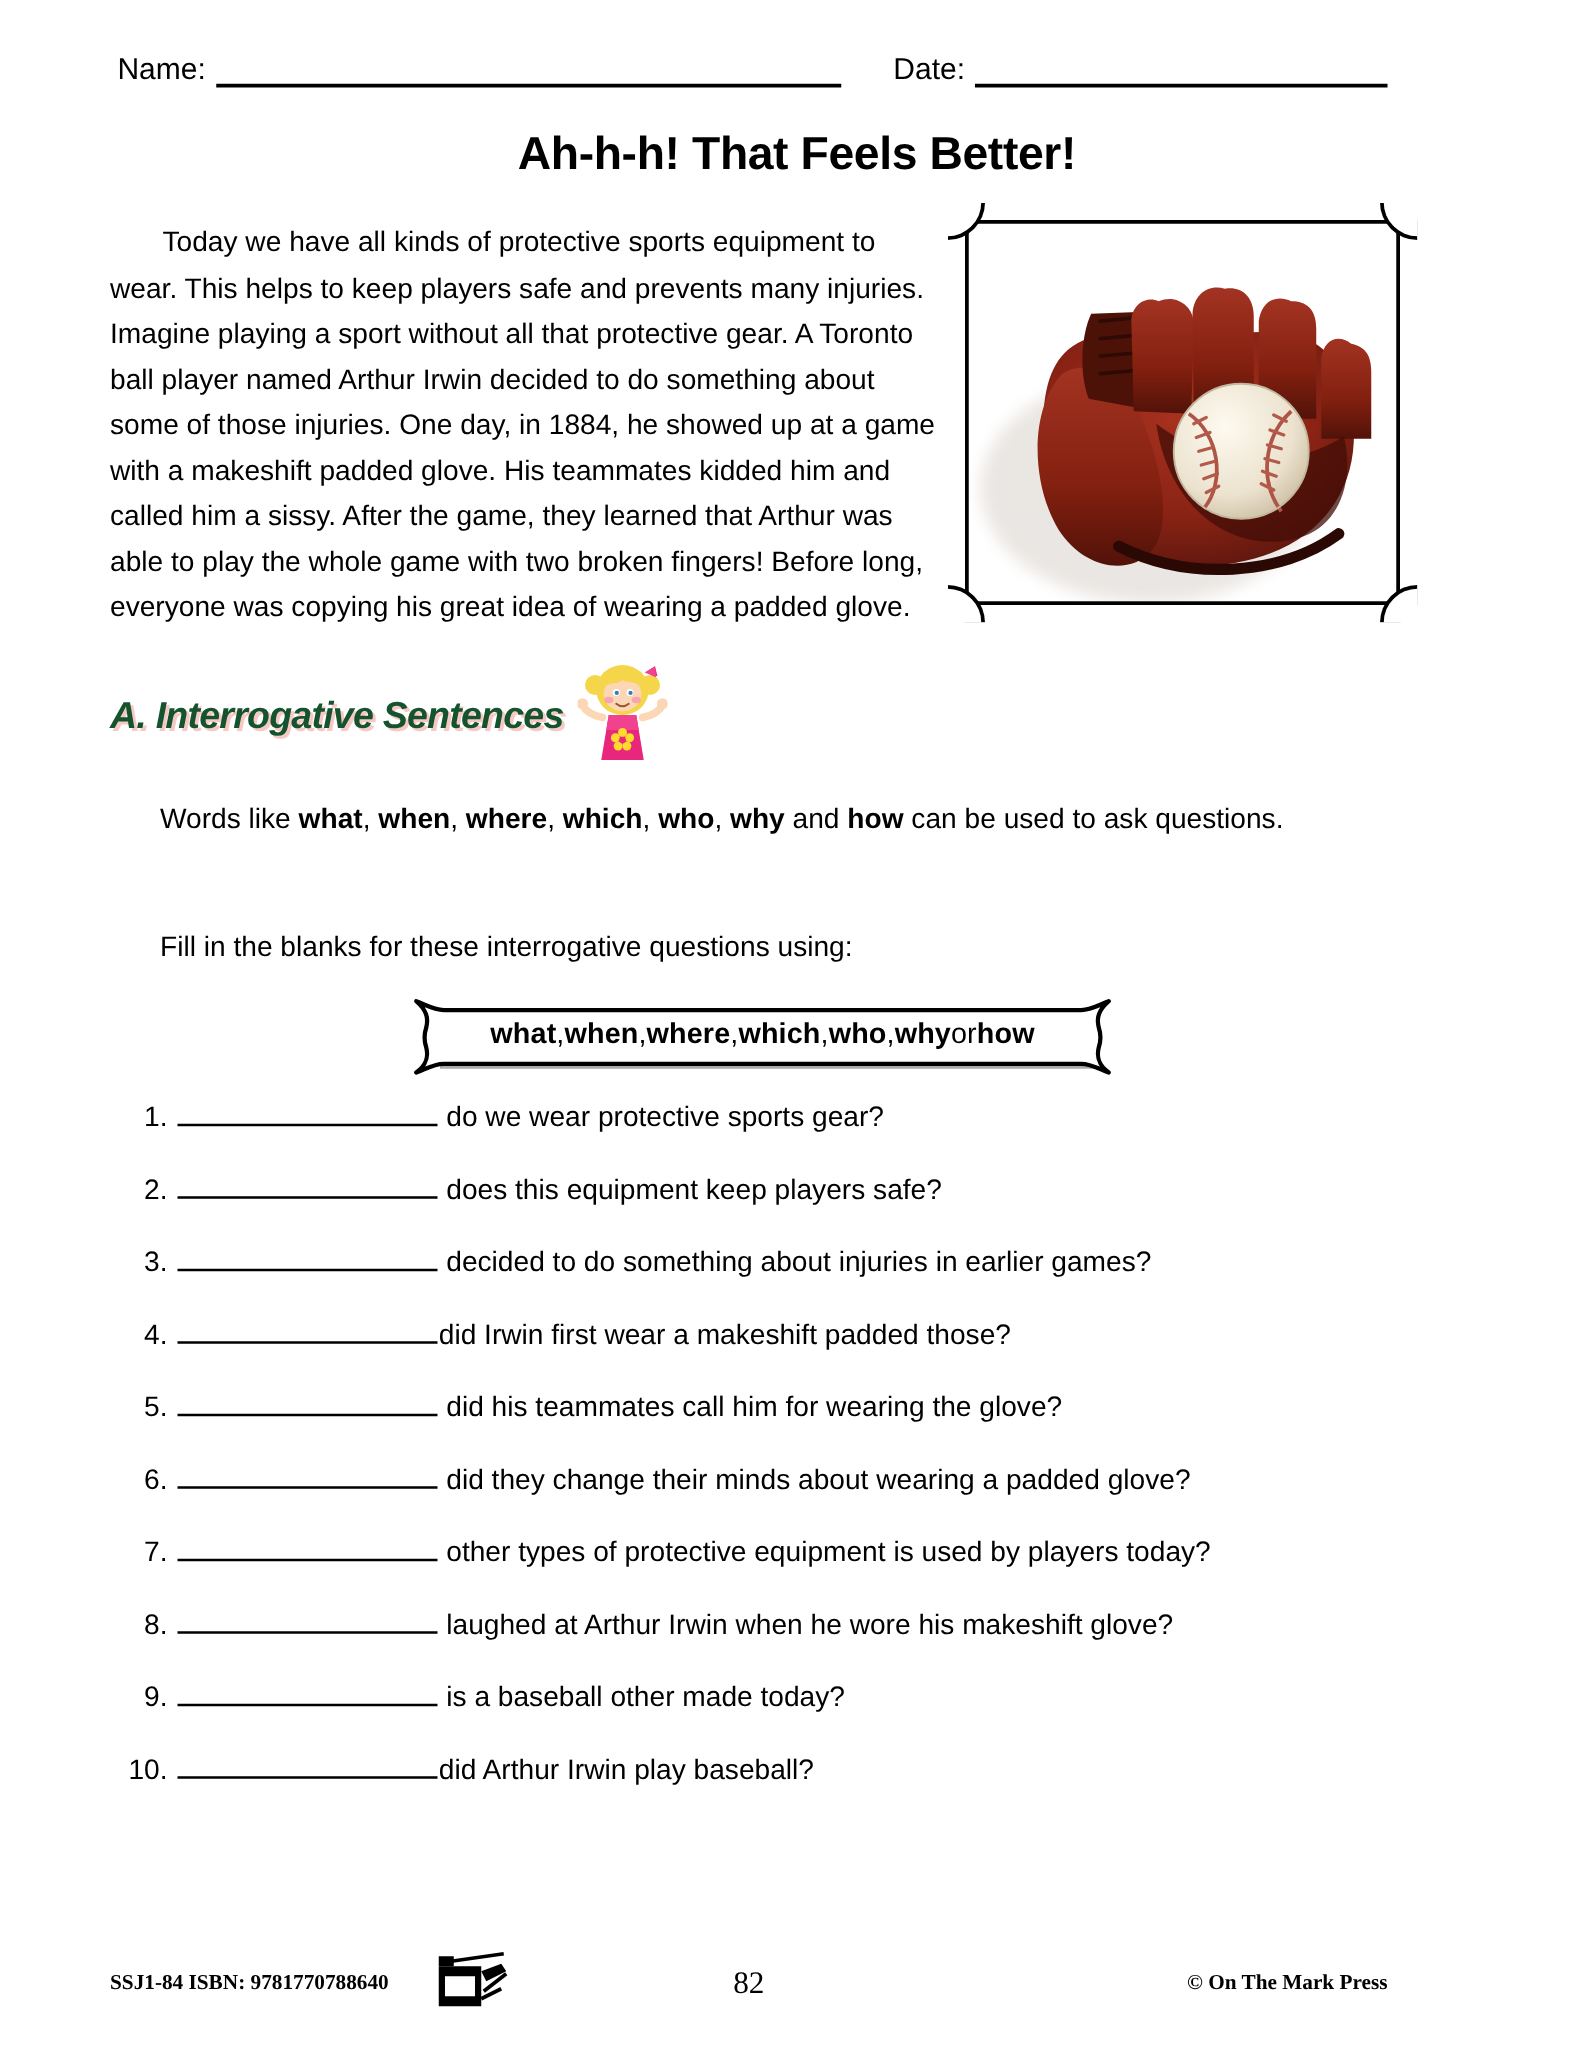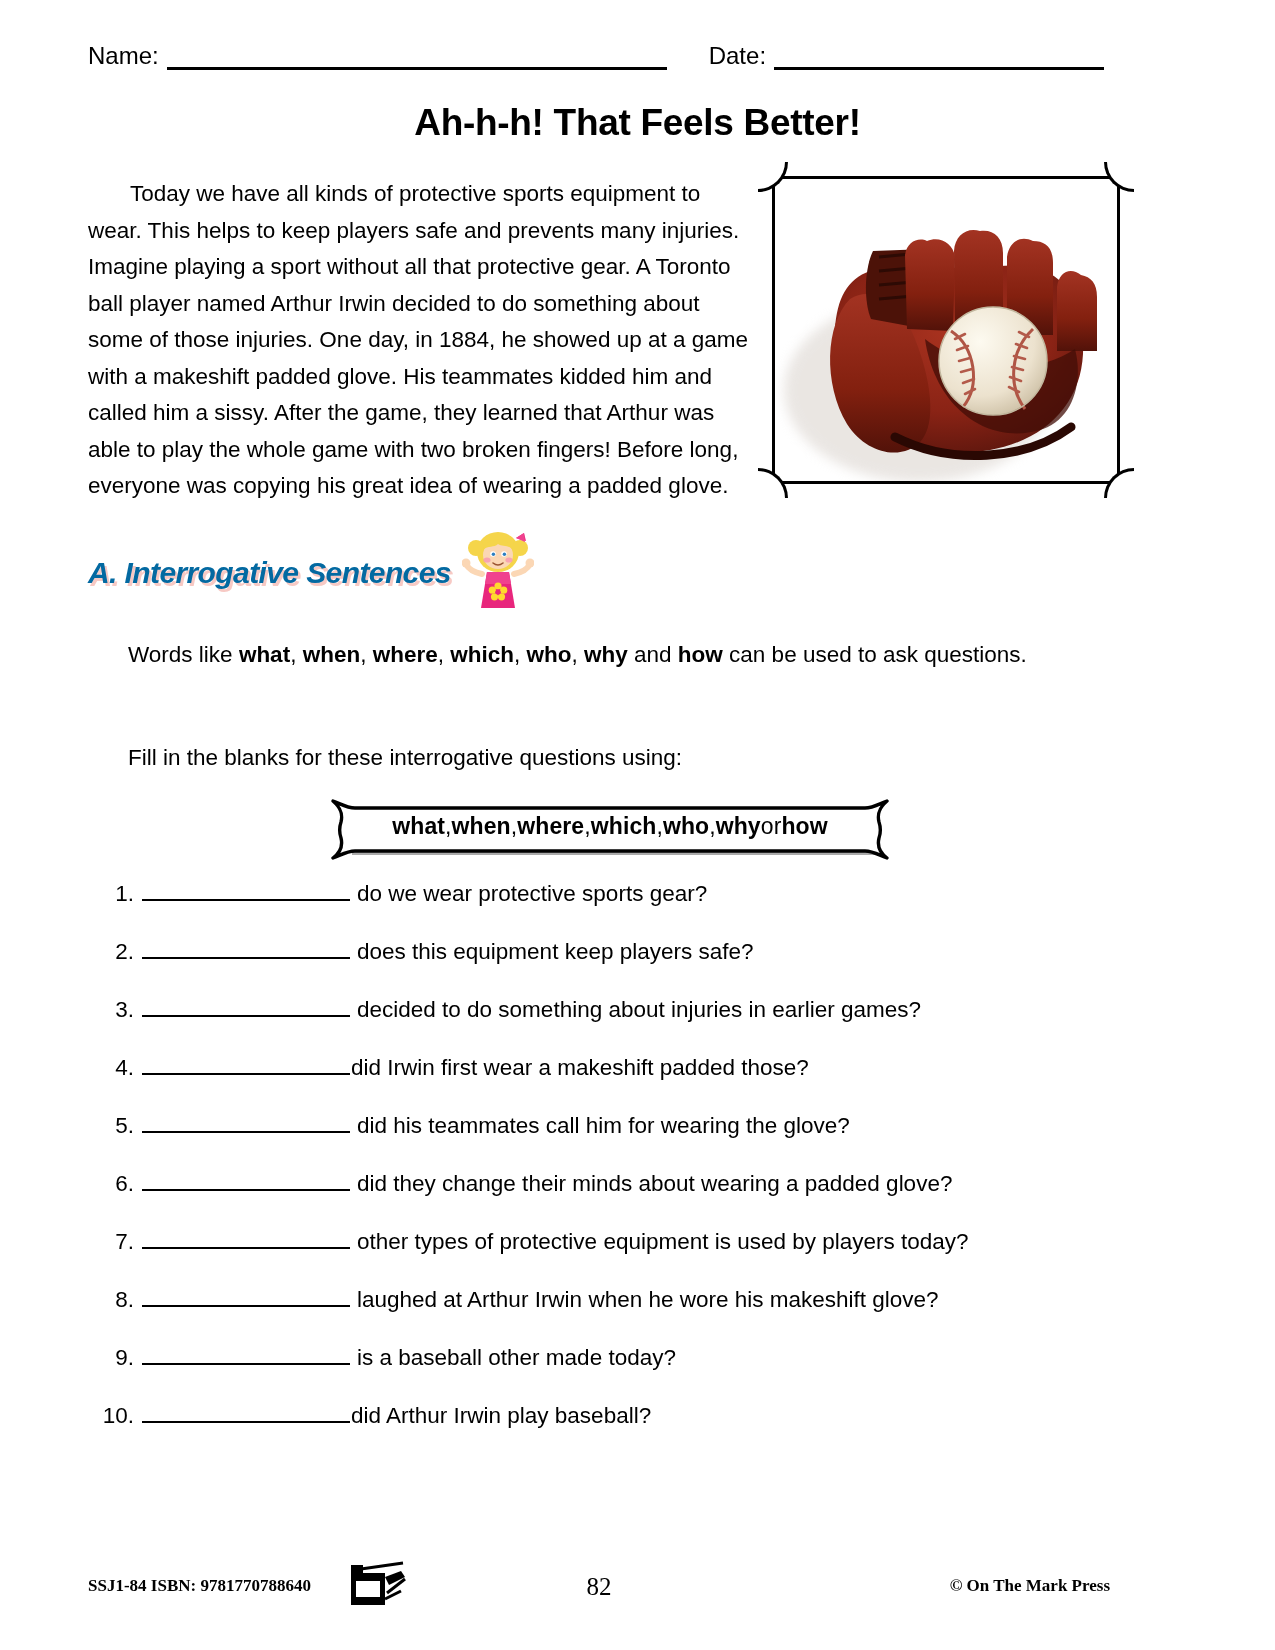--- a/index.html
+++ b/index.html
@@ -27,20 +27,21 @@
 
   
   .name-date-row {
     position: absolute;
     left: 88px;
     top: 42px;
     width: 1022px;
     display: flex;
     align-items: flex-end;
     font-size: 24px;
+    justify-content: flex-end;
   }
   .nd-label {
     font-size: 24px;
     line-height: 28px;
     white-space: nowrap;
     padding-right: 8px;
   }
   .nd-rule {
     border-bottom: 3px solid #000;
     height: 22px;
@@ -105,21 +106,21 @@
   .glove-svg { display: block; width: 100%; height: 100%; }
 
   
   .section-heading {
     position: absolute;
     left: 88px;
     top: 556px;
     font-size: 30px;
     font-weight: bold;
     font-style: italic;
-    color: #0369a1;
+    color: #14532d;
     text-shadow: 2.5px 2.5px 0 #f7c9c4;
     letter-spacing: -0.6px;
     white-space: nowrap;
   }
   .heading-girl {
     position: absolute;
     left: 462px;
     top: 528px;
     width: 72px;
     height: 86px;

